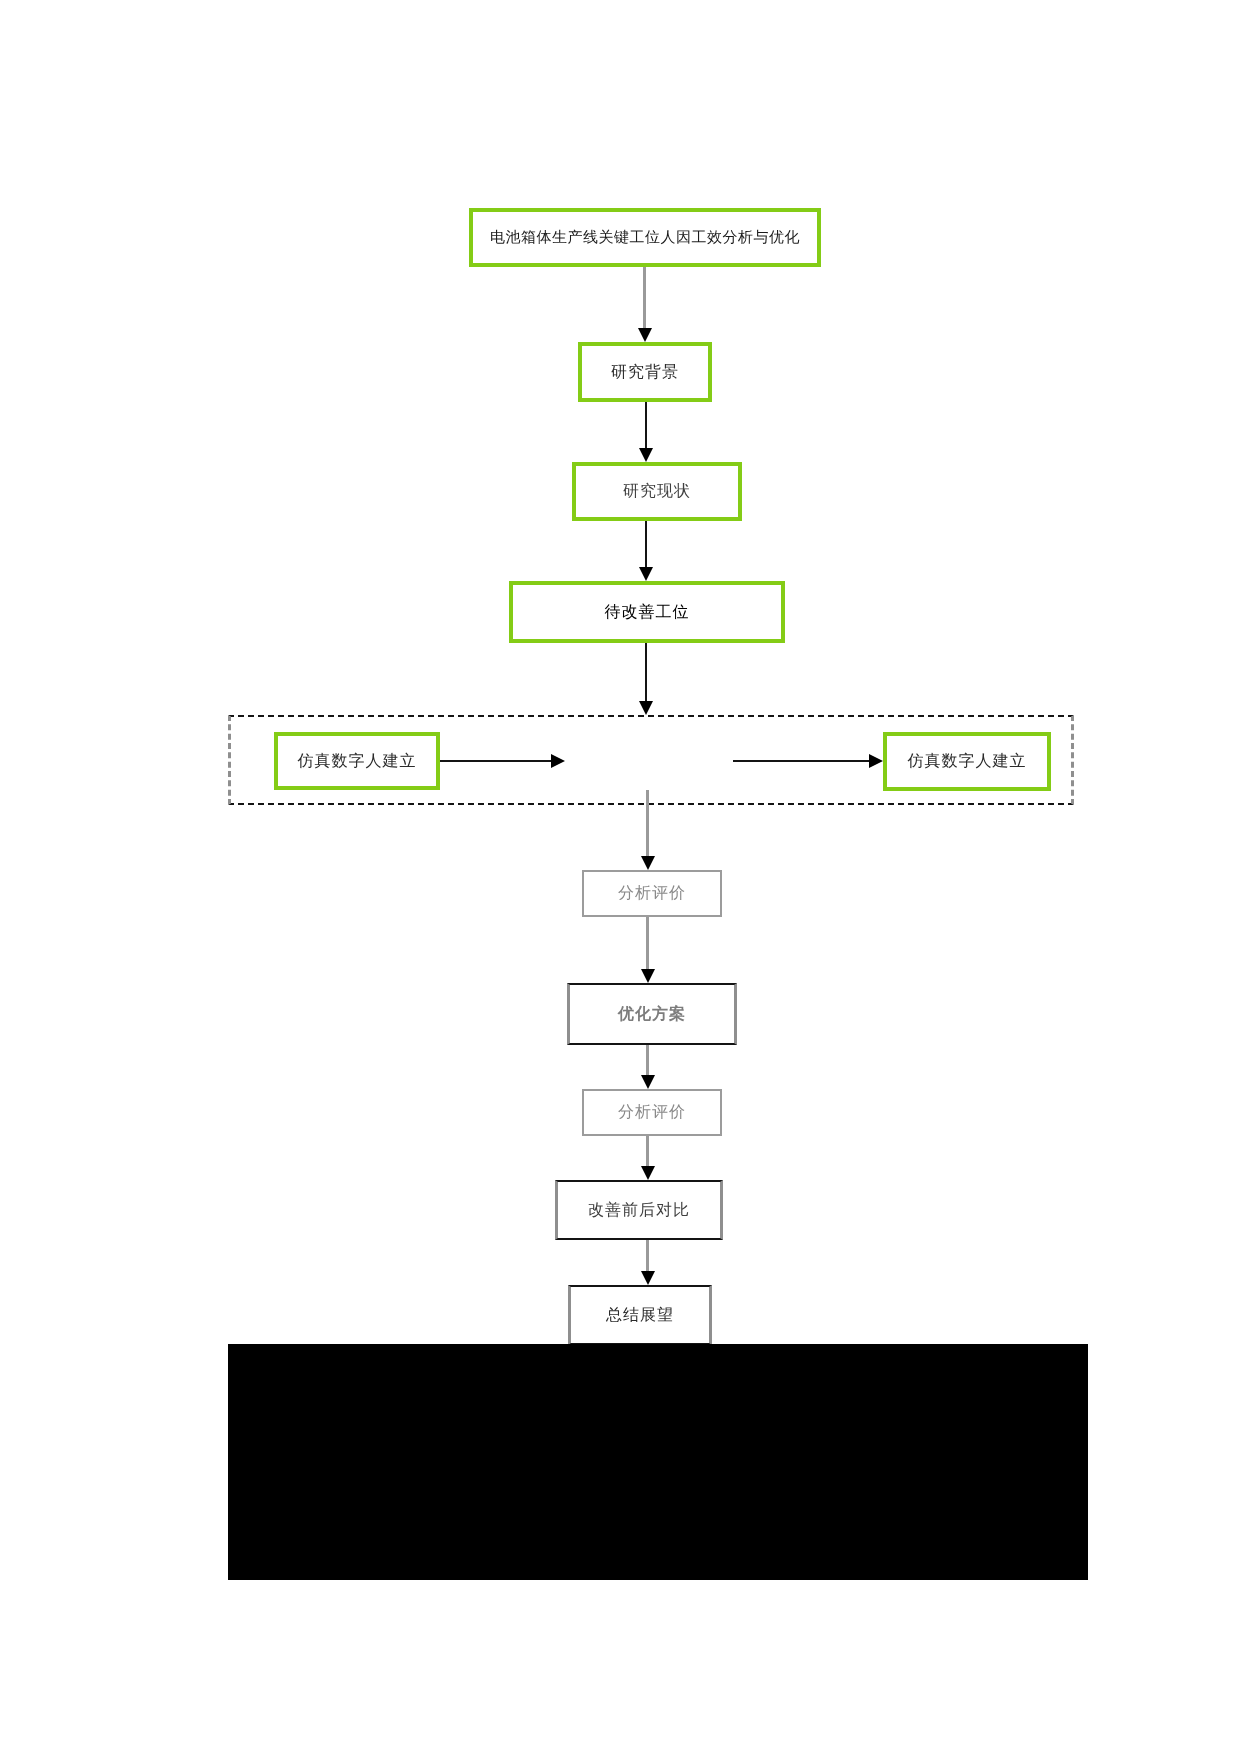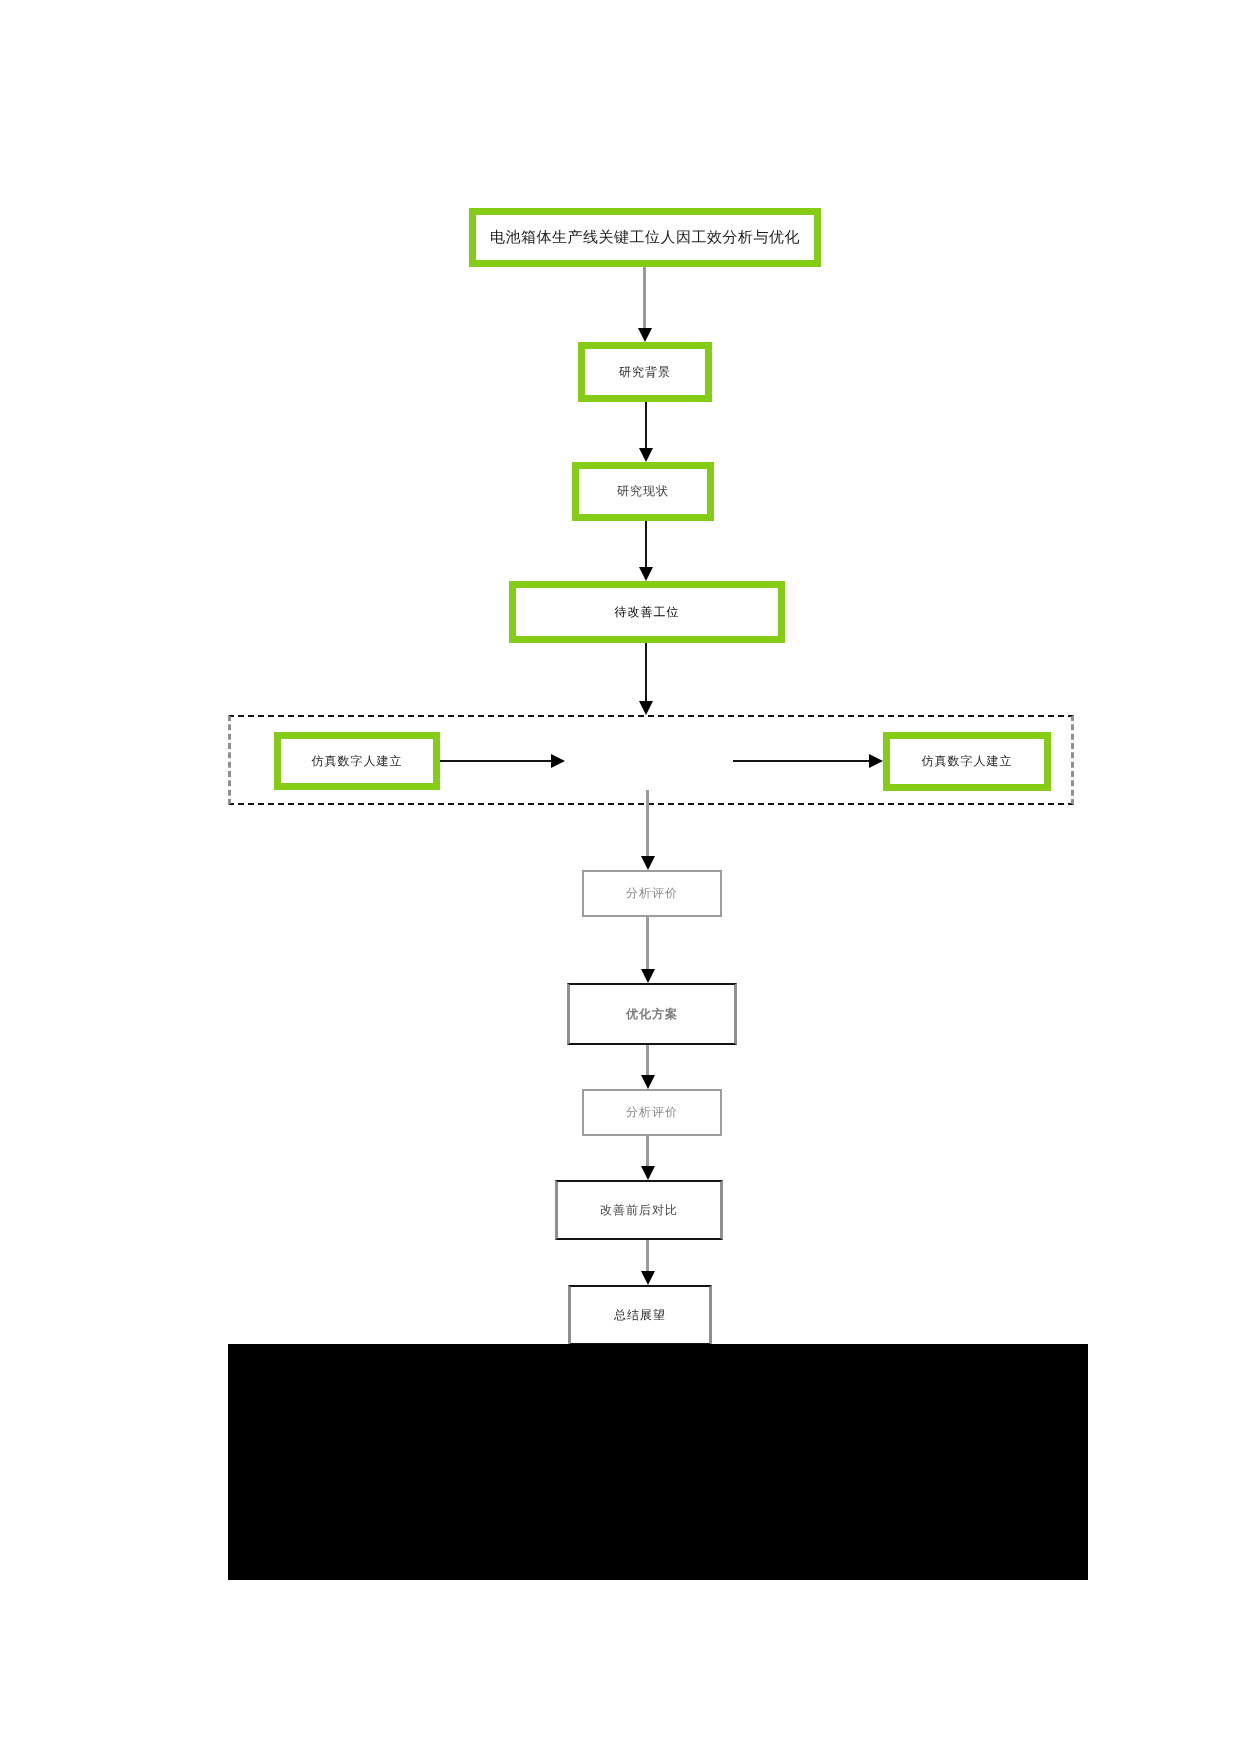--- a/index.html
+++ b/index.html
@@ -12,25 +12,25 @@
     overflow:hidden;
   }
   .node {
     position:absolute;
     display:flex;
     align-items:center;
     justify-content:center;
     text-align:center;
     background:#ffffff;
     box-sizing:border-box;
-    font-size:12px;
+    font-size:16px;
     color:#333333;
     letter-spacing:1px;
   }
-  .node.solid  { border:7px solid #84cc16; }
+  .node.solid  { border:4px solid #84cc16; }
   .node.grayed { border:2px solid #9c9c9c; color:#8a8a8a; }
   .node.mixed  {
     border-top:2px solid #141414;
     border-bottom:2px solid #141414;
     border-left:3px solid #8f8f8f;
     border-right:3px solid #8f8f8f;
   }
   .node.title-node { font-size:15px; letter-spacing:0.5px; color:#1a1a1a; }
   .txt-dim   { color:#7d7d7d;font-weight:bold; }
   .txt-mid   { color:#3f3f3f; }
@@ -69,21 +69,21 @@
 <div class="page">
 
   <div class="node solid title-node" style="left:469px; top:208px; width:352px; height:59px;">
     <span>电池箱体生产线关键工位人因工效分析与优化</span>
   </div>
 
   <div class="node solid txt-dark" style="left:578px; top:342px; width:134px; height:60px;">
     <span>研究背景</span>
   </div>
 
-  <div class="node solid txt-mid" style="left:572px; top:462px; width:142px; height:59px;">
+  <div class="node solid txt-mid" style="left:572px; top:462px; width:170px; height:59px;">
     <span>研究现状</span>
   </div>
 
   <div class="node solid" style="left:509px; top:581px; width:276px; height:62px; color:#000000;">
     <span>待改善工位</span>
   </div>
 
   <div class="dashed-box" style="left:228px; top:715px; width:846px; height:90px;"></div>
 
   <div class="node solid txt-dark" style="left:274px; top:732px; width:166px; height:58px;">

